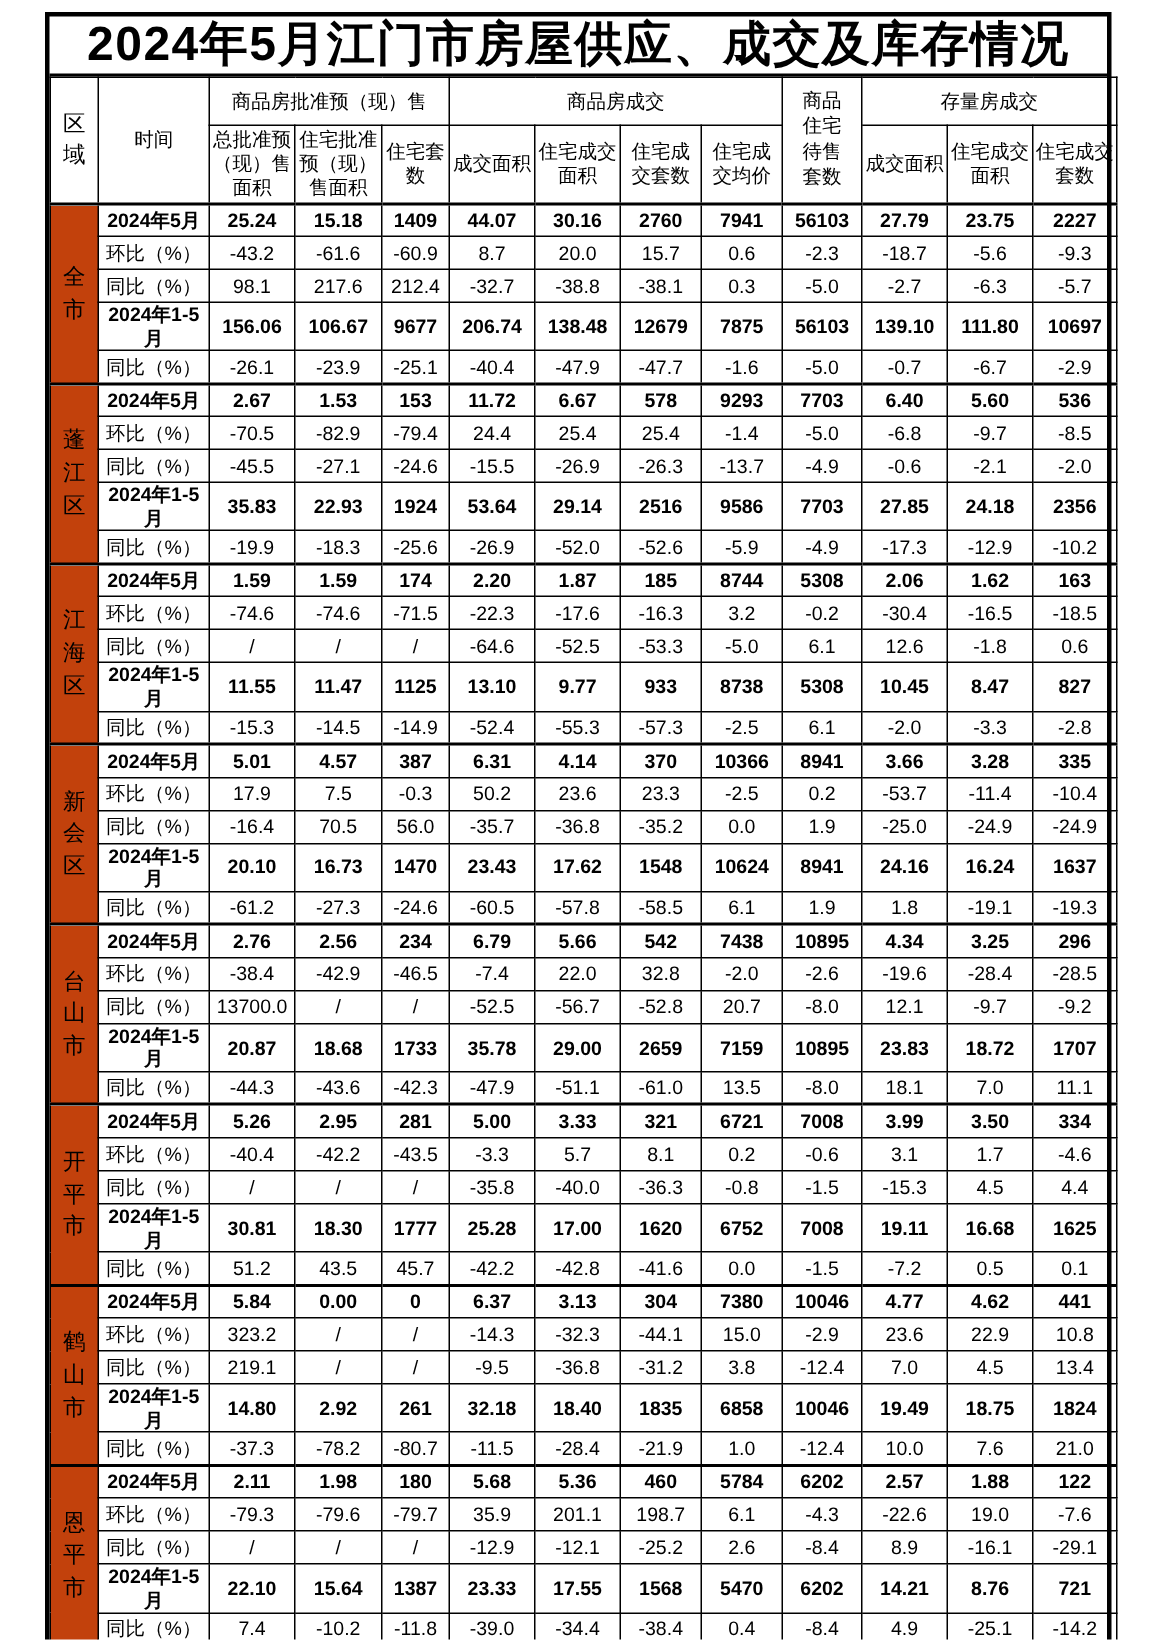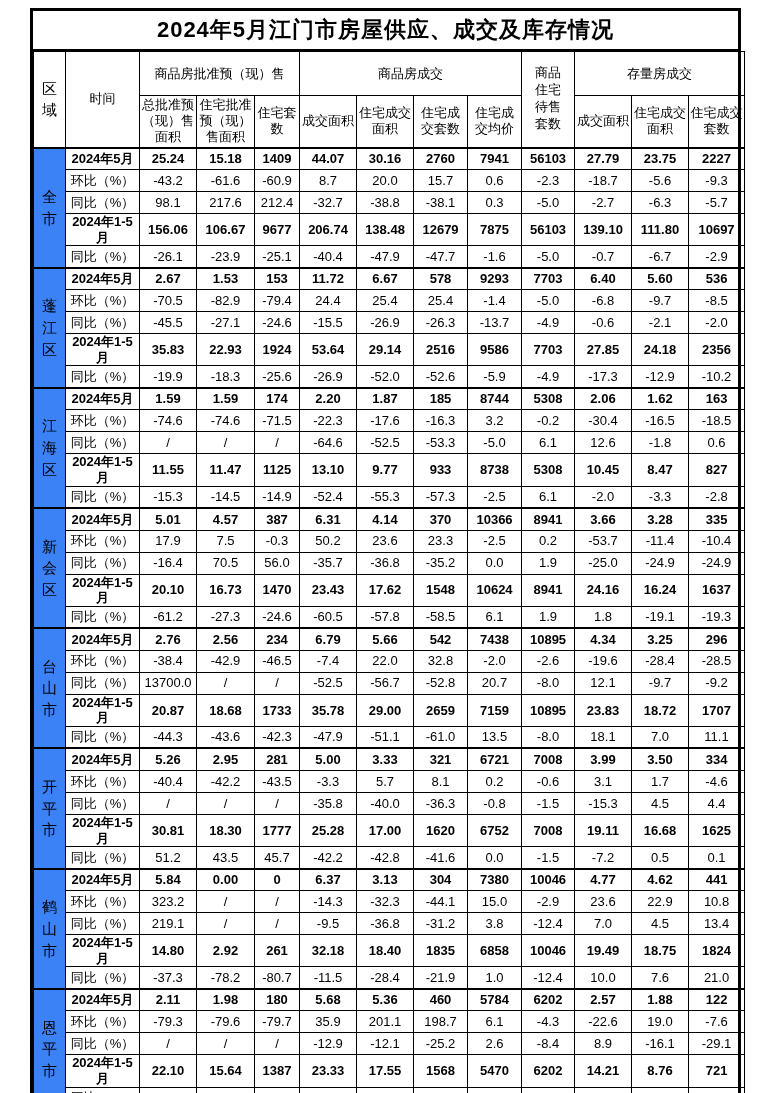--- a/index.html
+++ b/index.html
@@ -13,56 +13,56 @@
   .doc {
     width: 711px;
     margin: 8px 29px 0 30px;
     border: 3px solid #000;
     background: #fff;
   }
   .title {
     height: 40px;
     border-bottom: 2px solid #000;
     display: flex; align-items: center; justify-content: center;
-    font-size: 22px; font-weight: bold; letter-spacing: 1px;
+    font-size: 32px; font-weight: bold; letter-spacing: 1px;
     white-space: nowrap;
   }
   table {
     border-collapse: collapse;
     table-layout: fixed;
     width: 100%;
   }
   th, td {
     border: 1px solid #000;
     text-align: center;
     vertical-align: middle;
     padding: 0 1px;
     font-size: 13px;
     font-weight: normal;
     line-height: 1.2;
     overflow: hidden;
   }
-  thead tr.group-row th { height: 44px; }
+  thead tr.group-row th { height: 32px; }
   thead tr.sub-row th { height: 52px; }
   thead tr.sub-row th { line-height: 1.25; }
   thead th { font-size: 13px; }
   tbody td, tbody th { height: 22px; }
   tbody tr.group-start td, tbody tr.group-start th { border-top: 2px solid #000; }
   thead tr.sub-row th, thead th[rowspan] { border-bottom: 2px solid #000; }
   .bold-row td { font-weight: bold; }
   .row-label { font-size: 13px; }
   .bold-row .row-label { font-weight: bold; margin-left: 12px; }
   .vstack {
     display: inline-block;
     width: 15px;
     word-break: break-all;
     line-height: 1.45;
     font-size: 15px;
   }
-  .region-cell { background: #3b82f6; }
+  .region-cell { background: #c2410c; }
   .pending-head .vwrap {
     display: inline-block;
     width: 30px;
     word-break: break-all;
     line-height: 1.3;
   }
 </style>
 </head>
 <body>
 

